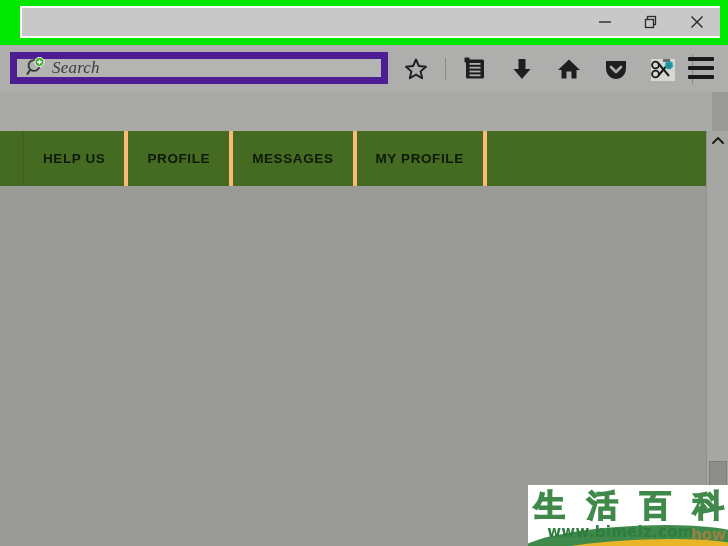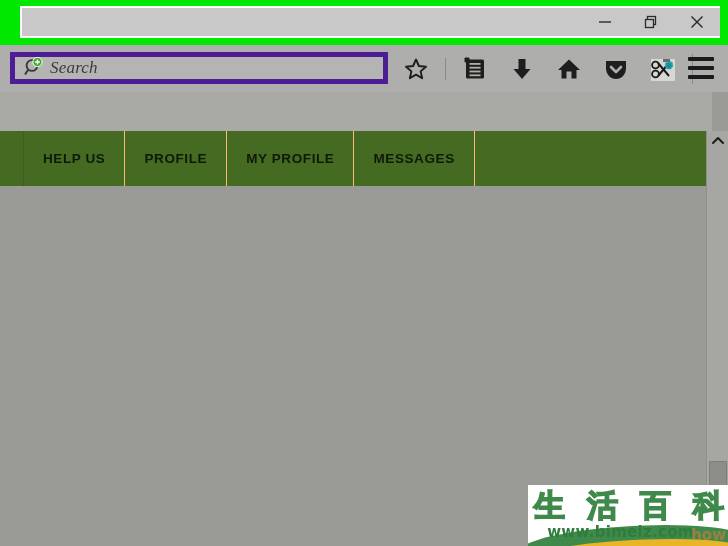--- a/index.html
+++ b/index.html
@@ -52,21 +52,21 @@
     background: #aeaeac;
     display: flex;
     align-items: center;
     box-sizing: border-box;
   }
   .search-box {
     position: absolute;
     left: 10px; top: 7px;
     width: 378px; height: 32px;
     background: #b4b4b2;
-    border: 5px solid #4c1d95;
+    border: 7px solid #4c1d95;
     box-sizing: border-box;
     display: flex;
     align-items: center;
     padding-left: 8px;
   }
   .search-icon-wrap {
     width: 22px; height: 22px;
     position: relative;
     flex: none;
     margin-right: 5px;
@@ -144,21 +144,21 @@
     width: 24px; height: 55px;
     border-right: 1px solid #3c5f1e;
     box-sizing: border-box;
   }
   .nav-item {
     height: 55px;
     padding: 0 19px;
     display: flex;
     align-items: center;
     justify-content: center;
-    border-right: 1px solid #fdba74;
+    border-right: 4px solid #fdba74;
     box-sizing: border-box;
     font-size: 13.5px;
     font-weight: bold;
     letter-spacing: 0.6px;
     color: #0e1a06;
     white-space: nowrap;
   }
   .nav-tail {
     flex: 1;
     height: 55px;
@@ -384,24 +384,24 @@
   <div class="nav-green">
     <div class="nav-spacer"></div>
 
     <div class="nav-item">
       <span>HELP US</span>
     </div>
     <div class="nav-item">
       <span>PROFILE</span>
     </div>
     <div class="nav-item">
+      <span>MESSAGES</span>
+    </div>
+    <div class="nav-item">
       <span>MY PROFILE</span>
-    </div>
-    <div class="nav-item">
-      <span>MESSAGES</span>
     </div>
 
     <div class="nav-tail"></div>
   </div>
 
   <div class="content-body">
     <span></span>
   </div>
 
   <div class="scrollbar">

